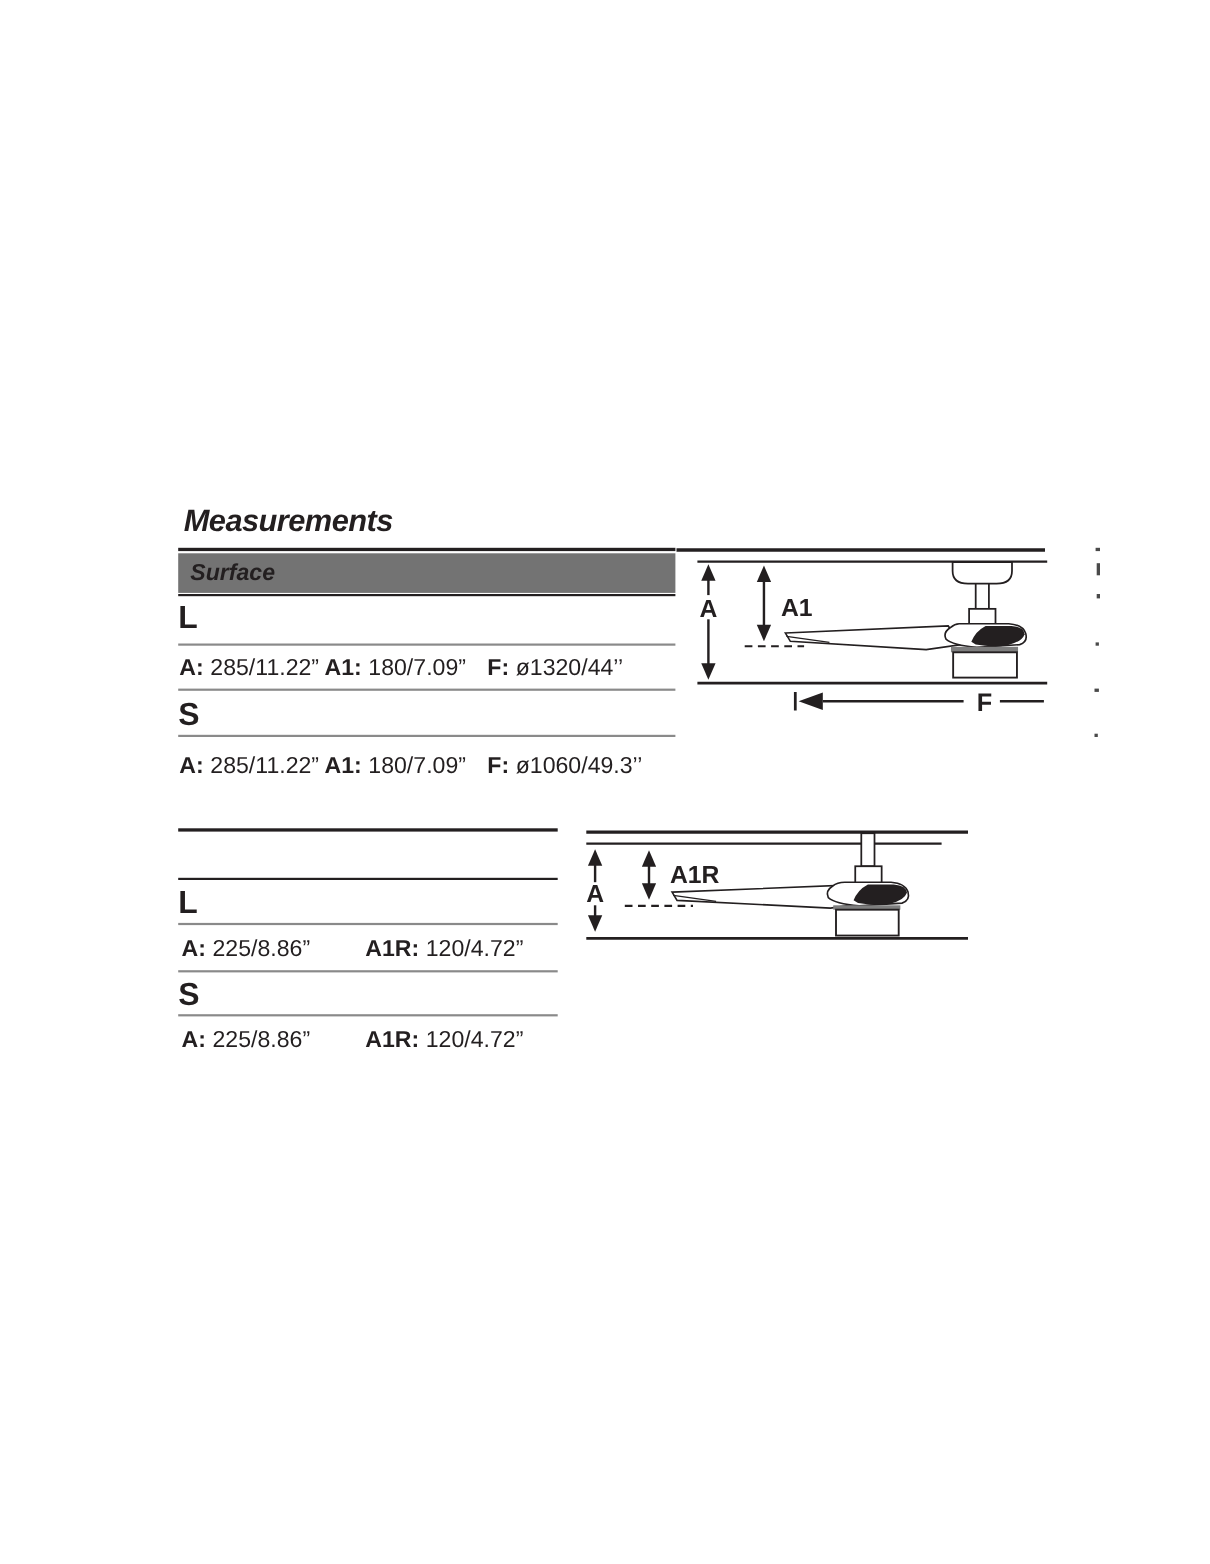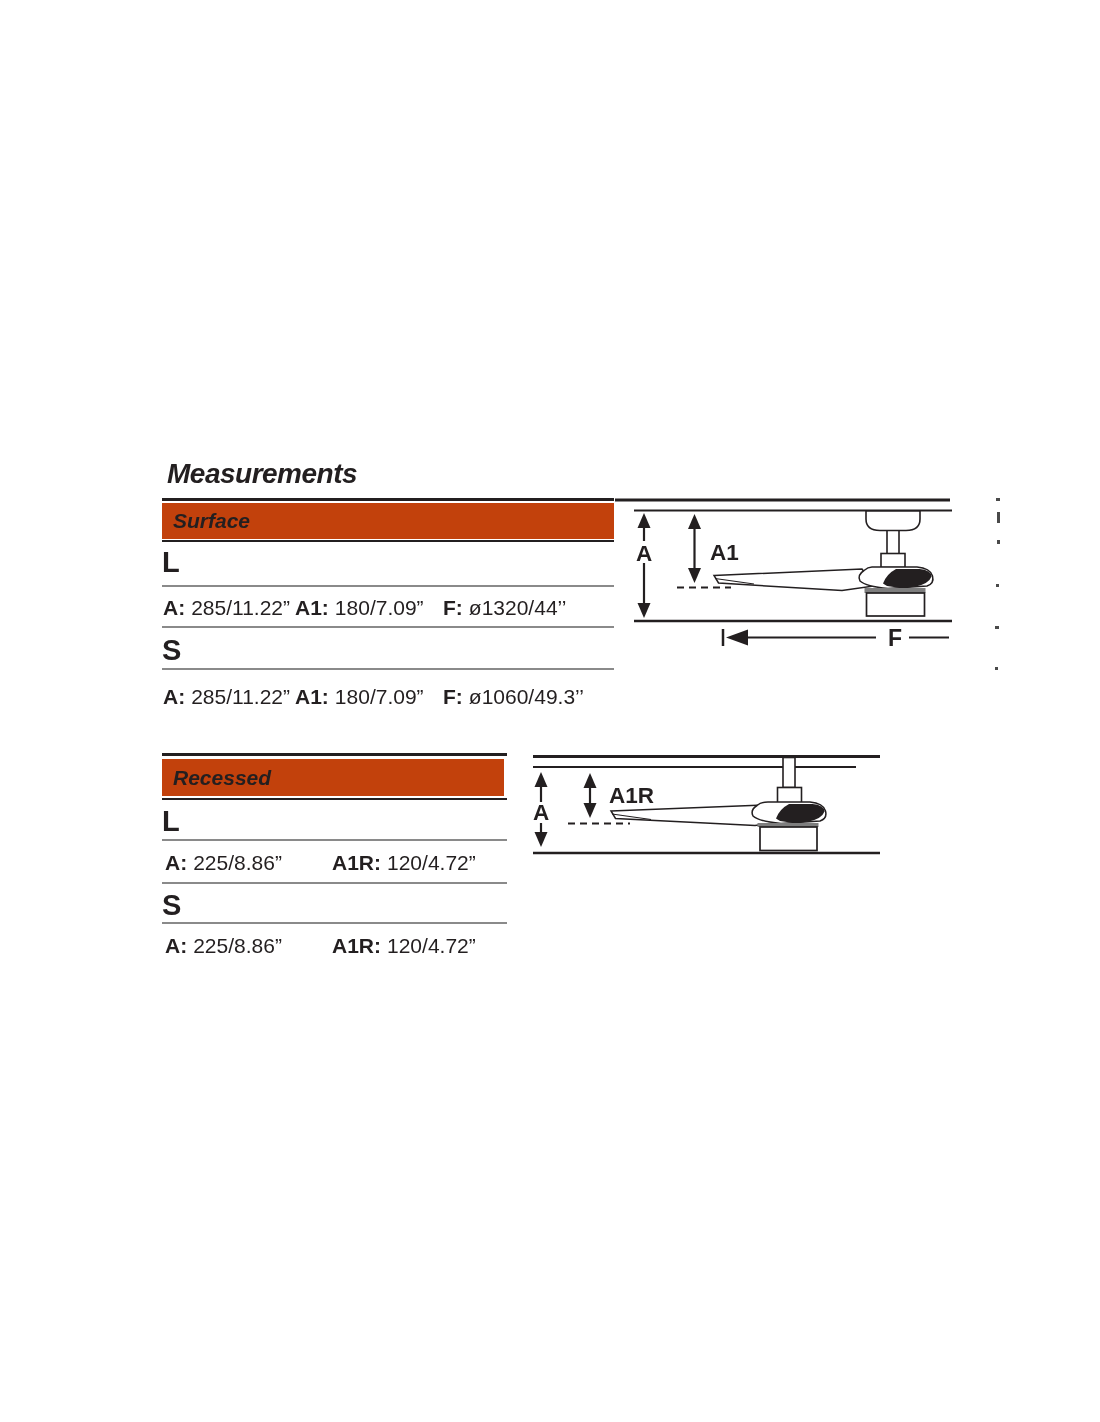--- a/index.html
+++ b/index.html
@@ -8,21 +8,21 @@
     font-family:"Liberation Sans", sans-serif; color:#231f20; overflow:hidden;
   }
   .abs { position:absolute; }
   .page-title {
     position:absolute; left:167px; top:458px;
     font-size:28px; font-weight:bold; font-style:italic; letter-spacing:-0.5px;
   }
   .hline { position:absolute; background:#231f20; }
   .hline.gray { background:#8a8a8a; }
   .section-bar {
-    position:absolute; background:#c2410c;
+    position:absolute; background:#737373;
     display:flex; align-items:center; padding-left:11px; box-sizing:border-box;
   }
   .section-bar span { font-size:21px; font-weight:bold; font-style:italic; }
   .variant-label { position:absolute; font-size:29px; font-weight:bold; line-height:30px; }
   .dim-group { position:absolute; font-size:21px; white-space:nowrap; line-height:24px; }
   .dim-group .lbl { font-weight:bold; margin-right:6px; }
   svg text { font-family:"Liberation Sans", sans-serif; font-weight:bold; fill:#231f20; }
   .artifact { position:absolute; background:#4a4a4a; }
 </style>
 </head>
@@ -104,23 +104,20 @@
     <g>
       <line x1="723" y1="629" x2="723" y2="646" stroke="#231f20" stroke-width="2.5"></line>
       <polygon points="726,637.5 748,629.5 748,645.5" fill="#231f20"></polygon>
       <line x1="748" y1="637.5" x2="876" y2="637.5" stroke="#231f20" stroke-width="2.2"></line>
       <text x="895" y="646" font-size="23" text-anchor="middle">F</text>
       <line x1="909" y1="637.5" x2="949" y2="637.5" stroke="#231f20" stroke-width="2.2"></line>
     </g>
   </svg>
 
   <div class="hline" style="left:162px; top:753px; width:345px; height:3px;"></div>
-  <div class="section-bar" style="left:162px; top:759px; width:342px; height:37px;">
-    <span>Recessed</span>
-  </div>
   <div class="hline" style="left:162px; top:798px; width:345px; height:2px;"></div>
 
   <div class="variant-label" style="left:162px; top:806px;">L</div>
   <div class="hline gray" style="left:162px; top:839px; width:345px; height:2px;"></div>
 
   <div class="dim-group" style="left:165px; top:851px;">
     <span class="lbl">A:</span><span>225/8.86”</span>
   </div>
   <div class="dim-group" style="left:332px; top:851px;">
     <span class="lbl">A1R:</span><span>120/4.72”</span>

